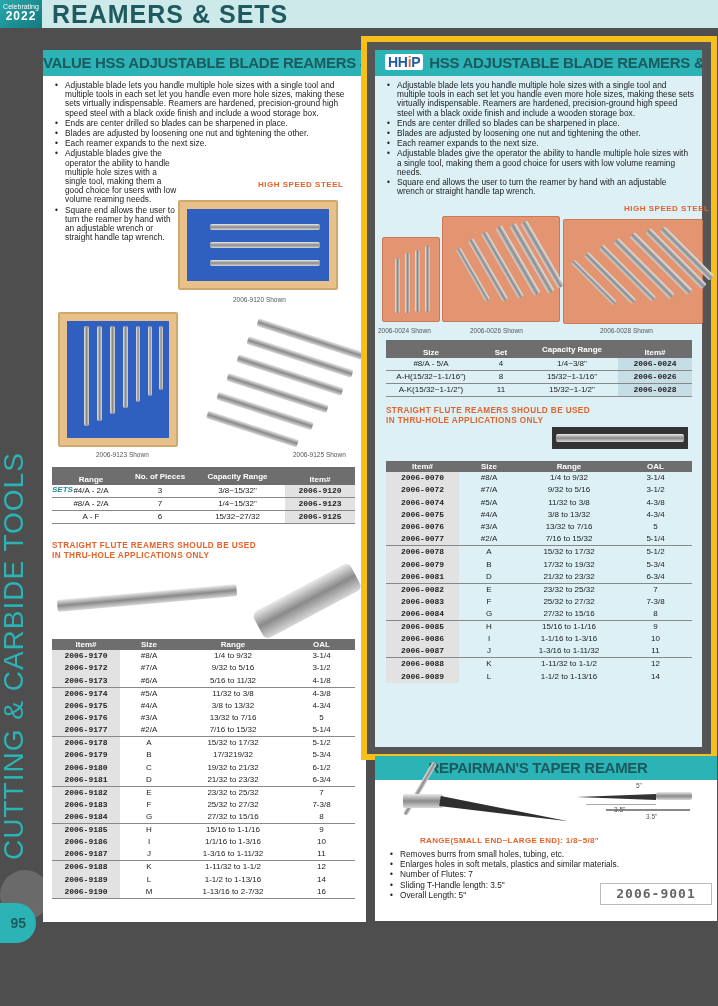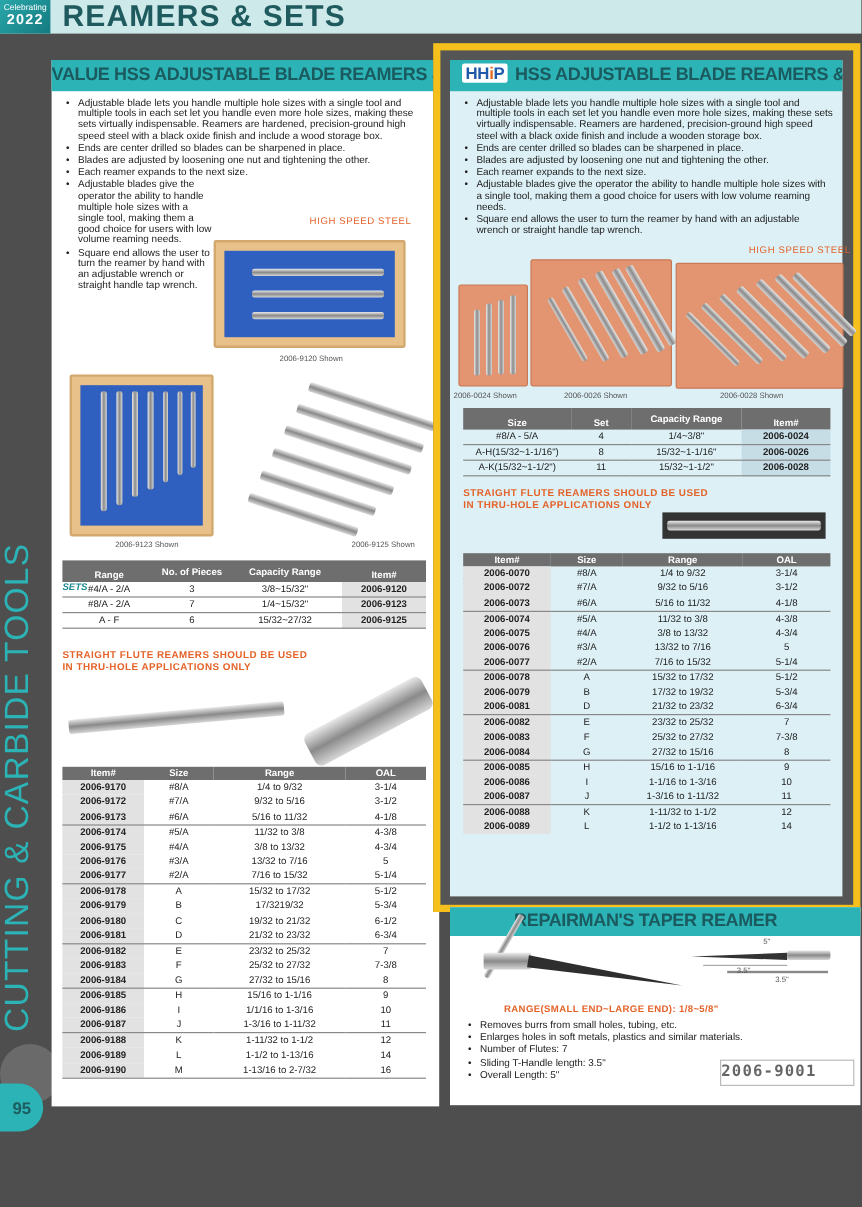--- a/index.html
+++ b/index.html
@@ -29,43 +29,43 @@
   .panel-left .banner { text-align: center; }
   .panel-right .banner { padding-left: 10px; }
   .hhip-logo { display: inline-block; font-size: 14px; font-weight: bold; color: #1f5aa8; background: #fff; padding: 0 3px; line-height: 16px; margin-right: 6px; vertical-align: 1px; border-radius: 2px; }
   .hhip-logo .i { color: #e26b1e; }
 
   .bullets { list-style: none; padding: 5px 8px 0 10px; font-size: 8.3px; line-height: 9.2px; color: #222; }
   .bullets li { position: relative; padding-left: 12px; margin-bottom: 1px; }
   .bullets li::before { content: "•"; position: absolute; left: 2px; top: 0; }
   .bullets.narrow li.narrow-item { width: 125px; }
 
-  .hss-label { position: absolute; color: #e4632a; font-weight: normal; font-size: 8px; letter-spacing: 0.5px; padding-left: 40px; }
+  .hss-label { position: absolute; color: #e4632a; font-weight: bold; font-size: 8px; letter-spacing: 0.5px; padding-left: 40px; }
 
   
   .img { position: absolute; }
   .wood-box { background: #e7c08a; border: 2px solid #d2a86e; border-radius: 2px; }
   .wood-box .inner { position: absolute; inset: 7px; background: #2f5fbf; }
   .rod { position: absolute; background: linear-gradient(#eaeaea,#8a8a8a,#d7d7d7); border-radius: 2px; }
   .rod.v { background: linear-gradient(90deg,#eaeaea,#8a8a8a,#d7d7d7); }
   .orange-box { background: #e29570; border: 1px solid #c97955; border-radius: 2px; }
   .caption { position: absolute; font-size: 6.5px; color: #555; white-space: nowrap; }
 
   .section-tag { position: absolute; font-size: 8px; font-weight: bold; font-style: italic; color: #1f8c91; margin-top: 25px; }
   .warn { position: absolute; color: #e4632a; font-weight: bold; font-size: 8.2px; line-height: 10px; letter-spacing: 0.4px; }
 
   
   table { position: absolute; border-collapse: collapse; font-size: 8px; color: #222; }
   th { background: #6e6e6e; color: #fff; font-weight: bold; font-size: 8px; line-height: 9px; padding: 1px 2px; text-align: center; }
   td { text-align: center; padding: 0 2px; height: 12.3px; line-height: 12px; white-space: nowrap; }
-  td.item { font-weight: bold; background: #e2e2e2; }
+  td.item { font-weight: bold; background: #e2e2e2; font-family: Liberation Mono, monospace; }
   tr.grp-end td { border-bottom: 1.5px solid #888; }
   tr.row-line td { border-bottom: 1px solid #888; }
 
-  .part-box { position: absolute; left: 600px; top: 883px; width: 112px; height: 22px; border: 1px solid #bbb; color: #666; font-weight: bold; font-size: 13px; line-height: 20px; letter-spacing: 1px; font-family: "DejaVu Sans Mono", monospace; background: #fff; }
+  .part-box { position: absolute; left: 600px; top: 883px; width: 112px; height: 22px; border: 1px solid #bbb; color: #666; font-weight: bold; font-size: 13px; text-align: center; line-height: 20px; letter-spacing: 1px; font-family: "DejaVu Sans Mono", monospace; background: #fff; }
   .range-line { position: absolute; left: 420px; top: 836px; color: #e4632a; font-size: 8px; font-weight: bold; letter-spacing: 0.3px; }
   .bottom-banner { position: absolute; left: 375px; top: 756px; width: 342px; height: 24px; background: #2bb3b6; color: #1b5a5f; font-weight: bold; font-size: 15px; text-align: center; padding-right: 16px; line-height: 24px; letter-spacing: -0.3px; }
 </style>
 </head>
 <body>
 
 <div class="top-header">
   <div class="celebrating">
     <span class="c1">Celebrating</span>
     <span class="c2">2022</span>
@@ -400,26 +400,20 @@
         <td>#8/A</td>
         <td>1/4 to 9/32</td>
         <td>3-1/4</td>
       </tr>
       <tr>
         <td class="item">2006-0072</td>
         <td>#7/A</td>
         <td>9/32 to 5/16</td>
         <td>3-1/2</td>
       </tr>
-      <tr class="grp-end">
-        <td class="item">2006-0073</td>
-        <td>#6/A</td>
-        <td>5/16 to 11/32</td>
-        <td>4-1/8</td>
-      </tr>
       <tr>
         <td class="item">2006-0074</td>
         <td>#5/A</td>
         <td>11/32 to 3/8</td>
         <td>4-3/8</td>
       </tr>
       <tr>
         <td class="item">2006-0075</td>
         <td>#4/A</td>
         <td>3/8 to 13/32</td>

